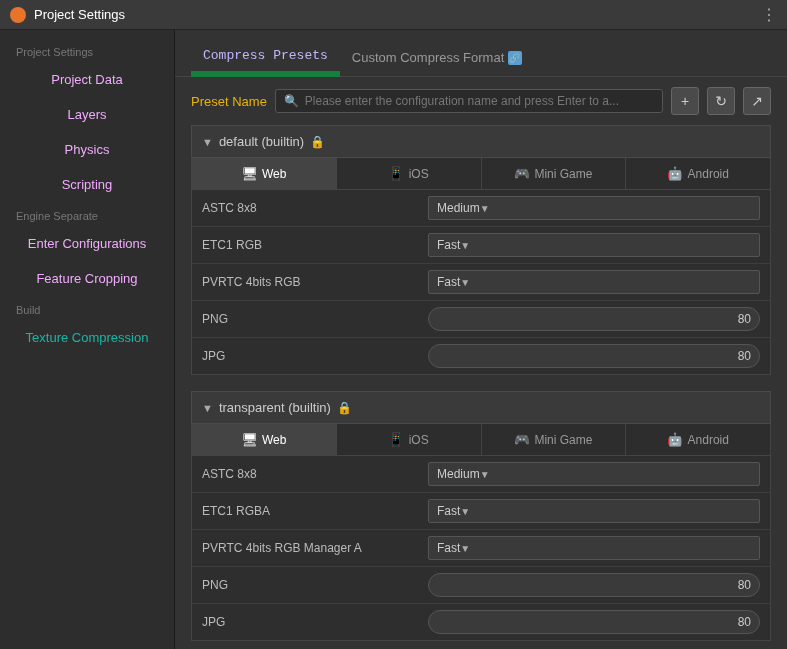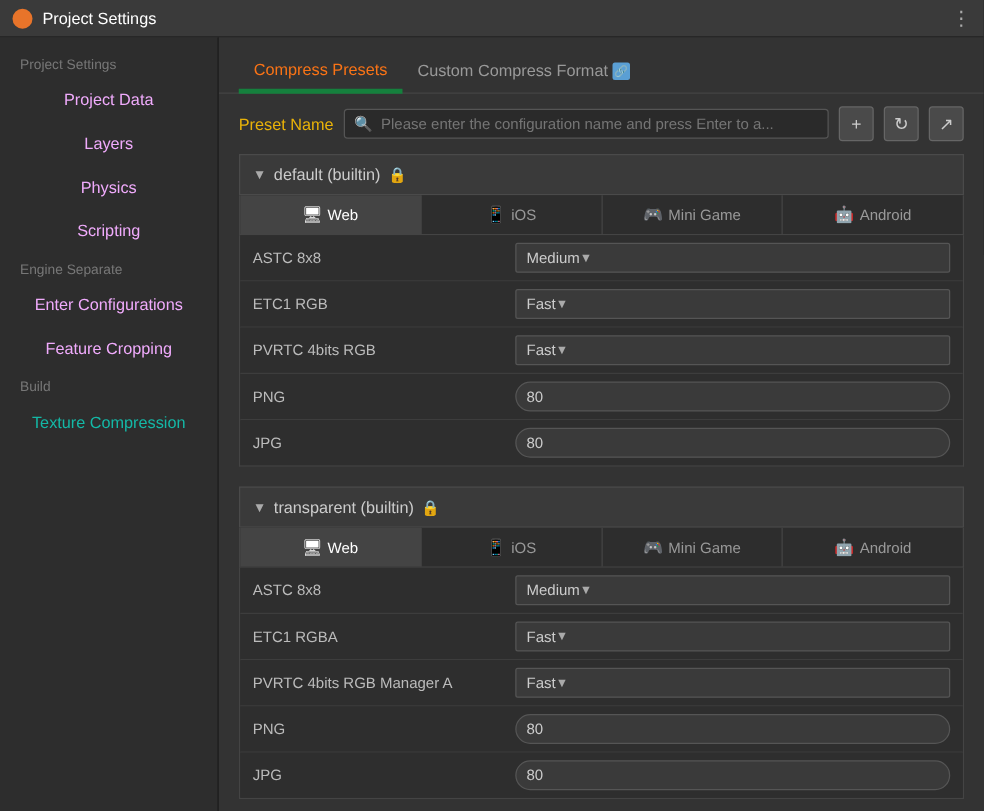--- a/index.html
+++ b/index.html
@@ -90,22 +90,23 @@
     }
     .tab {
       padding: 8px 12px;
       cursor: pointer;
       color: #999;
       font-size: 13px;
       border-bottom: 2px solid transparent;
       margin-bottom: -1px;
     }
     .tab.active {
-      color: #f97316;
-      border-bottom: 4px solid #15803d;
+      color: #c4b5fd;
+      border-bottom: 6px solid #15803d;
+      font-family: Liberation Mono, monospace;
     }
     .tab-link-icon {
       display: inline-block;
       width: 14px; height: 14px;
       background: #5a9fd4;
       border-radius: 2px;
       margin-left: 4px;
       vertical-align: middle;
       font-size: 9px;
       line-height: 14px;
@@ -208,21 +209,21 @@
     .compress-table {
       border: 1px solid #444;
       border-top: none;
     }
     .compress-row {
       display: flex;
       align-items: center;
       border-bottom: 1px solid #3d3d3d;
       padding: 6px 10px;
       background: #2e2e2e;
-      gap: 10px;
+      gap: 26px;
     }
     .compress-row:last-child { border-bottom: none; }
     .compress-row-label {
       width: 200px;
       color: #bbb;
       font-size: 12px;
       flex-shrink: 0;
     }
     .compress-select-wrap {
       flex: 1;
@@ -236,20 +237,21 @@
     .compress-select-value { color: #ccc; font-size: 12px; }
     .compress-select-arrow { color: #aaa; font-size: 10px; }
     .compress-value-field {
       flex: 1;
       background: #3a3a3a;
       border: 1px solid #555;
       border-radius: 12px;
       padding: 4px 8px;
       color: #ccc;
       font-size: 12px;
+      text-align: right;
     }
 
     ::-webkit-scrollbar { width: 6px; }
     ::-webkit-scrollbar-track { background: #2a2a2a; }
     ::-webkit-scrollbar-thumb { background: #555; border-radius: 3px; }
   </style>
 </head>
 <body>
 
 <div class="title-bar">

